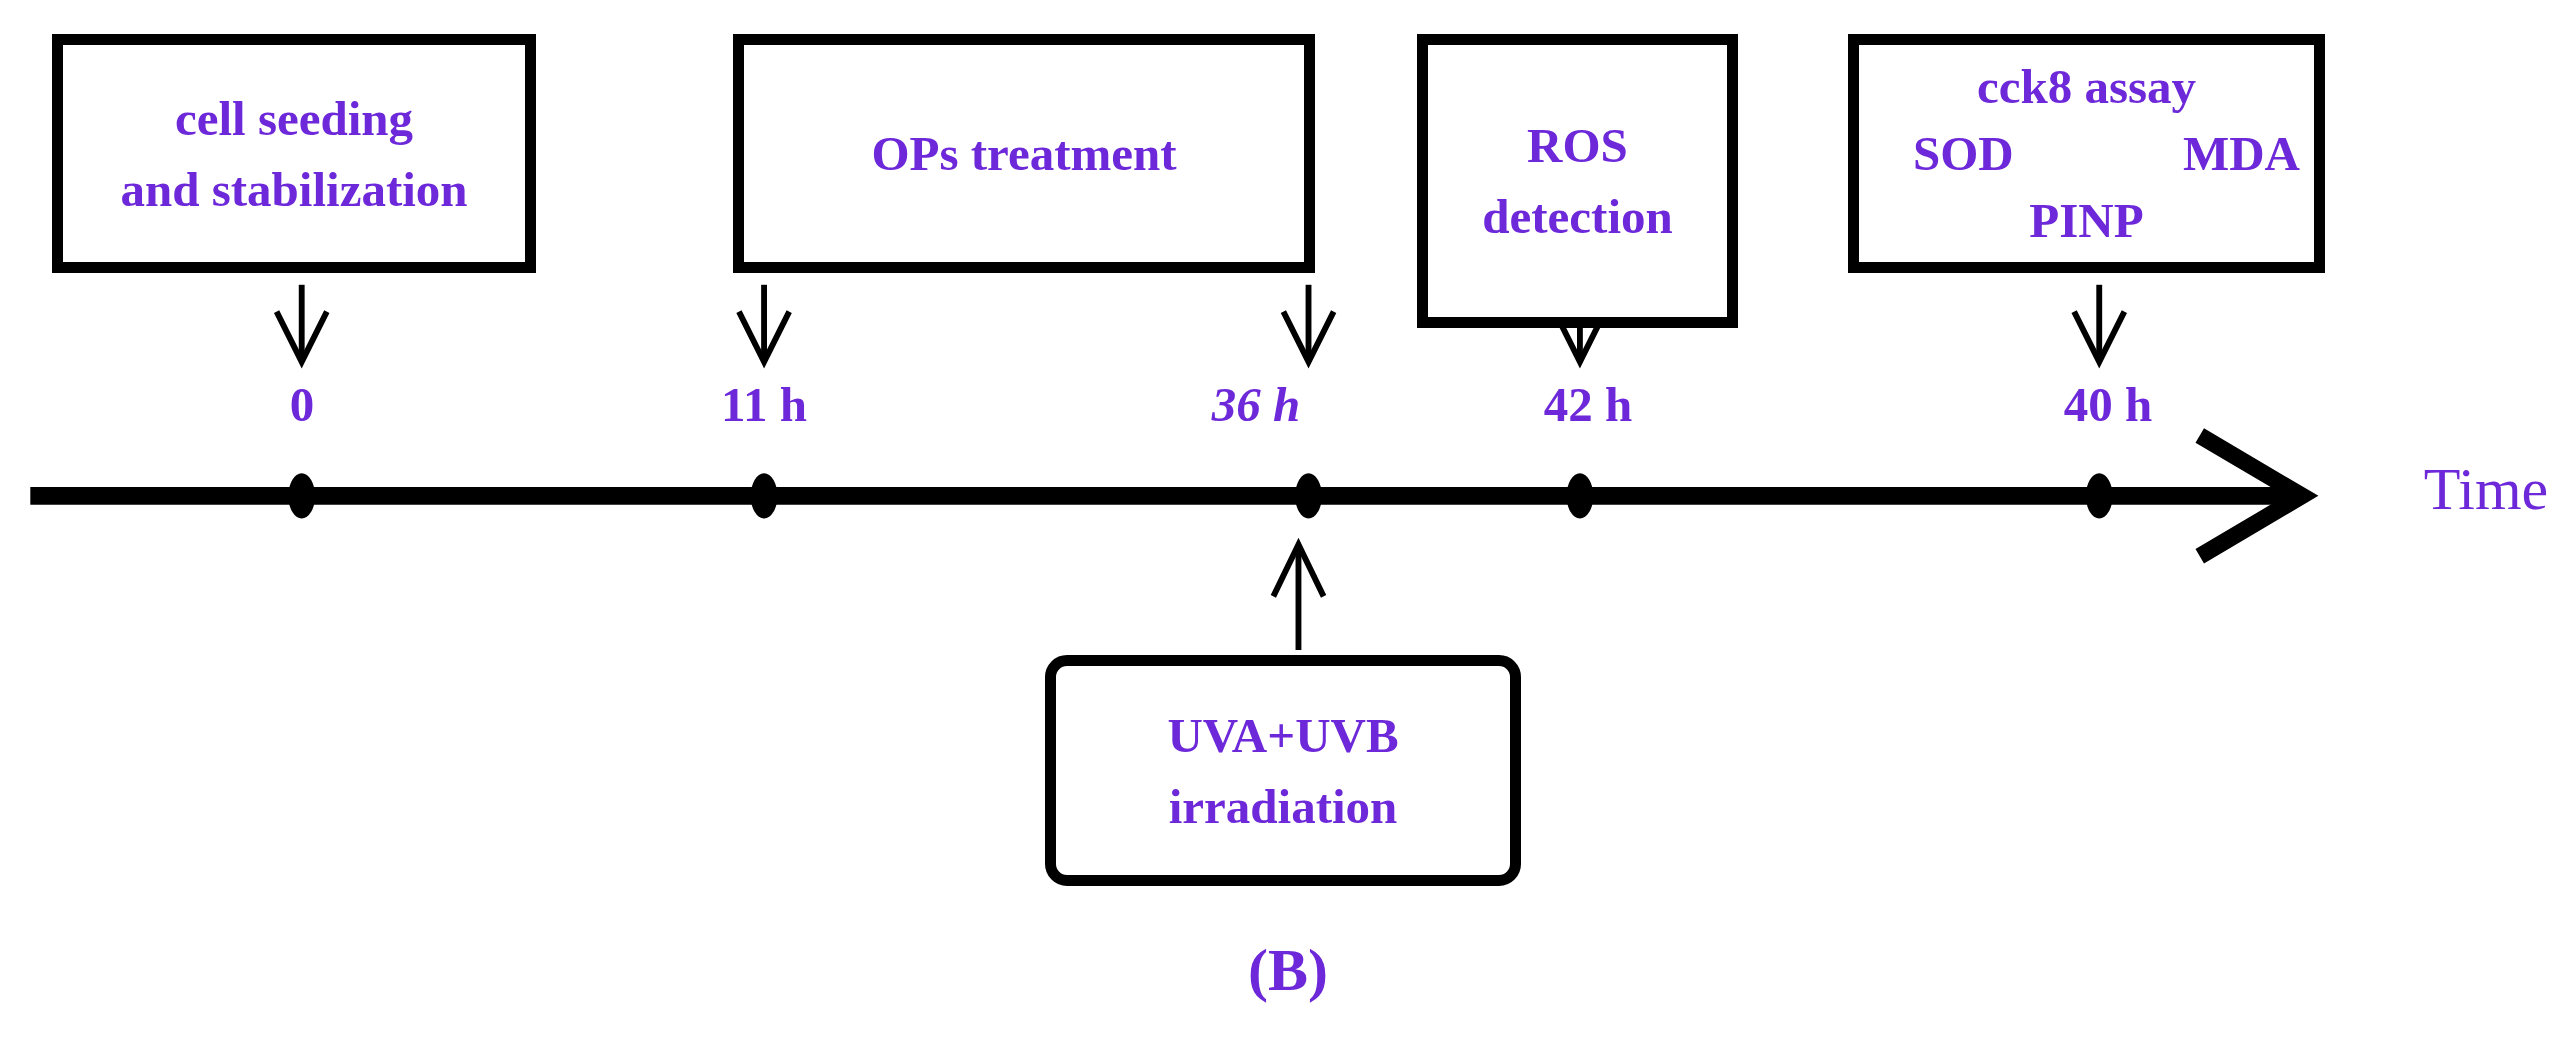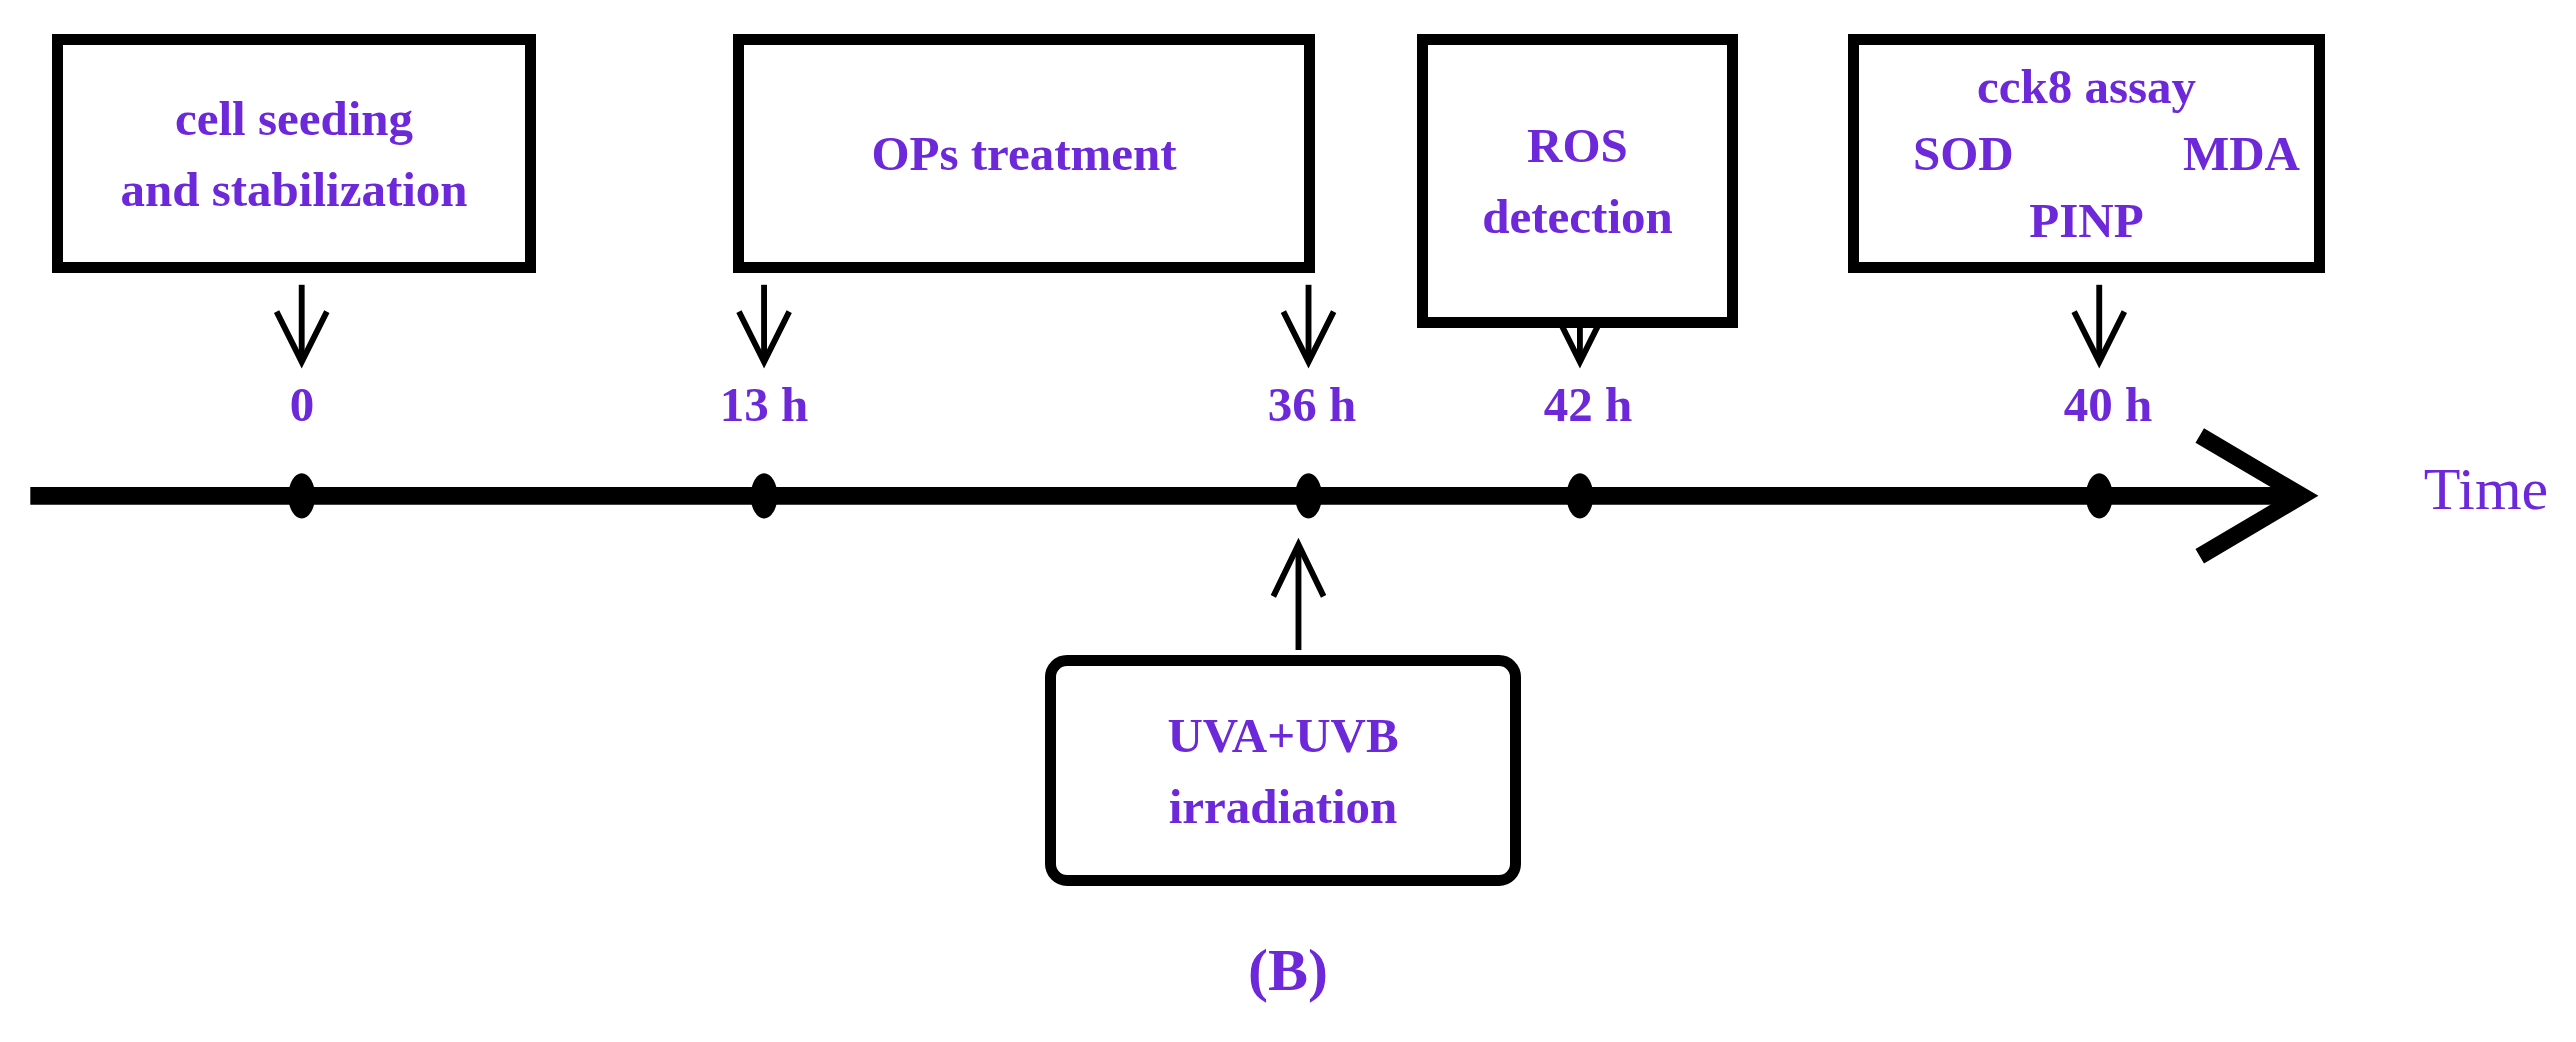--- a/index.html
+++ b/index.html
@@ -142,22 +142,22 @@
     </div>
     <div class="bline">PINP</div>
   </div>
 
   <div class="box" style="left:1045px; top:655px; width:476px; height:231px;border-radius:22px;">
     <div class="bline">UVA+UVB</div>
     <div class="bline">irradiation</div>
   </div>
 
   <div class="tick" style="left:302px;">0</div>
-  <div class="tick" style="left:764px;">13 h</div>
-  <div class="tick" style="left:1312px;">36 h</div>
+  <div class="tick" style="left:764px;">11 h</div>
+  <div class="tick" style="left:1256px;font-style:italic;">36 h</div>
   <div class="tick" style="left:1588px;">42 h</div>
   <div class="tick" style="left:2108px;">40 h</div>
 
   <div class="time-label">Time</div>
 
   <div class="caption">(B)</div>
 
 </div>
 
 

